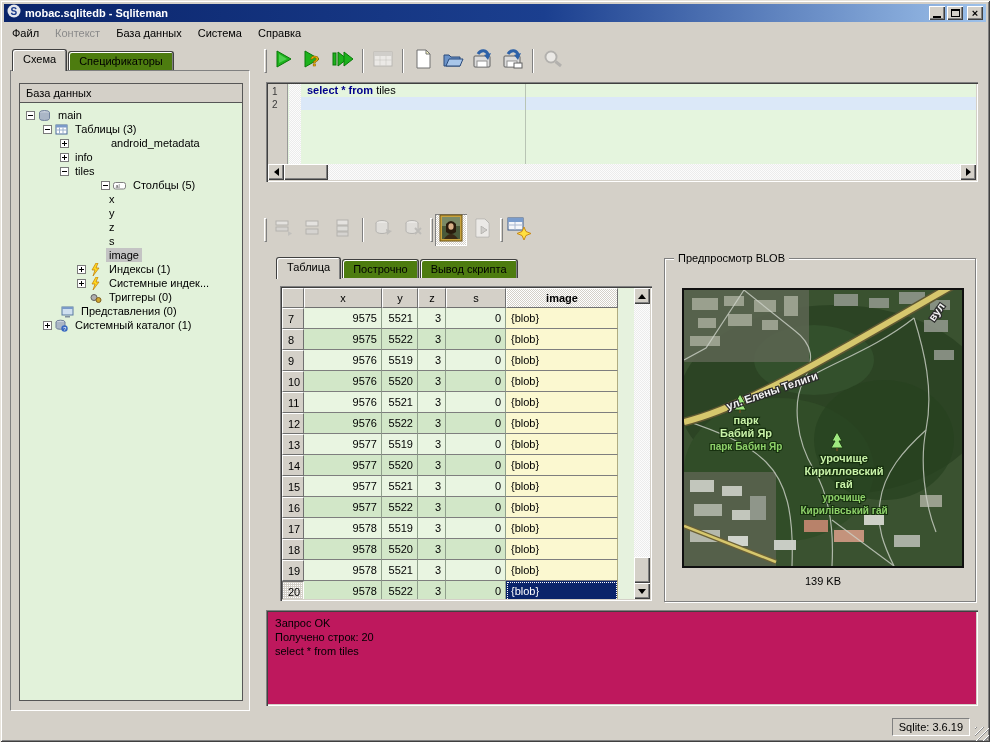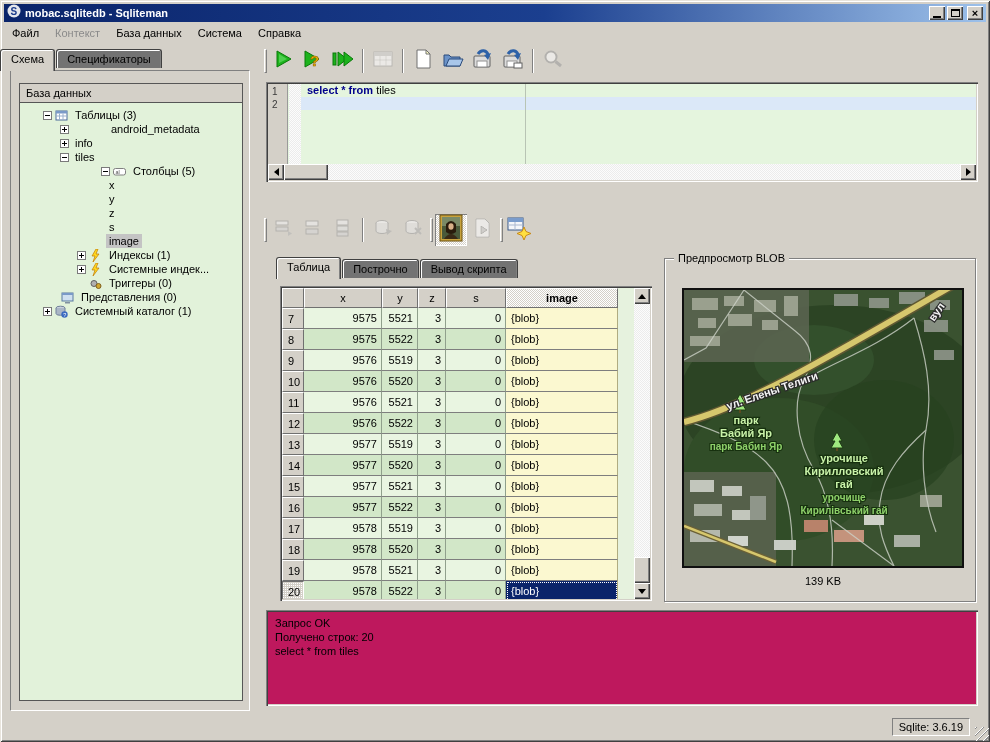--- a/index.html
+++ b/index.html
@@ -27,22 +27,22 @@
   .g-max { width:9px; height:8px; border:1px solid #000; border-top-width:2px; }
   .g-close { font-size:11px; font-weight:bold; color:#000; line-height:10px; }
 
   
   .menubar { position:absolute; left:4px; top:23px; right:4px; height:20px;
     display:flex; align-items:center; font-size:11px; }
   .menu-item { padding:3px 8px; color:#000; }
   .menu-item.disabled { color:#8a8a8a; }
 
   
-  .left-tabs { position:absolute; left:0; top:49px; display:flex; align-items:flex-start; z-index:3; }
-  .tab { height:19px; padding:3px 10px 0; font-size:11px; background:#737373;
+  .left-tabs { position:absolute; left:12px; top:49px; display:flex; align-items:flex-end; z-index:3; }
+  .tab { height:19px; padding:3px 10px 0; font-size:11px; background:#4d7c0f;
     border:1px solid #404040; border-bottom:none; border-top-left-radius:3px; border-top-right-radius:3px;
     box-shadow: inset 1px 1px 0 #fff, inset -1px 0 0 #808080; margin-right:1px; }
   .tab.active { height:22px; background:#d4d0c8; position:relative; z-index:4; margin-bottom:-1px; }
   .left-panel { position:absolute; left:10px; top:70px; width:240px; height:641px;
     border:1px solid; border-color:#808080 #fff #fff #808080; background:#d4d0c8; }
   .tree-widget { position:absolute; left:8px; top:12px; width:224px; height:618px;
     border:1px solid #565656; background:#e2f2da; overflow:hidden; }
   .tree-header { height:19px; background:#d4d0c8; border-bottom:1px solid #565656;
     font-size:11px; padding:3px 6px; }
   .tree-body { padding-top:5px; font-size:11px; }
@@ -181,20 +181,30 @@
 
   <div class="left-tabs">
     <div class="tab active">Схема</div>
     <div class="tab">Спецификаторы</div>
   </div>
 
   <div class="left-panel">
     <div class="tree-widget">
       <div class="tree-header">База данных</div>
       <div class="tree-body">
+          <div class="tree-row" style="padding-left: 6px;">
+            <span class="exp"></span>
+            <span class="ic-tree">
+              <svg width="13" height="13">
+                <ellipse cx="6.5" cy="3.5" rx="5" ry="2" fill="#c8d0dc" stroke="#70809a"></ellipse>
+                <path d="M1.5,3.5 v6 a5,2 0 0 0 10,0 v-6" fill="#aab6c6" stroke="#70809a"></path>
+              </svg>
+            </span>
+            <span class="tree-label">main</span>
+          </div>
           <div class="tree-row" style="padding-left: 23px;">
             <span class="exp"></span>
             <span class="ic-tree">
               <svg width="13" height="13">
                 <rect x="1" y="2" width="11" height="9" fill="#fff" stroke="#4a6a9a"></rect>
                 <rect x="1" y="2" width="11" height="2.5" fill="#7a9ac8"></rect>
                 <line x1="1" y1="7" x2="12" y2="7" stroke="#9ab0cc"></line>
                 <line x1="4.5" y1="4.5" x2="4.5" y2="11" stroke="#9ab0cc"></line>
                 <line x1="8" y1="4.5" x2="8" y2="11" stroke="#9ab0cc"></line>
               </svg>

